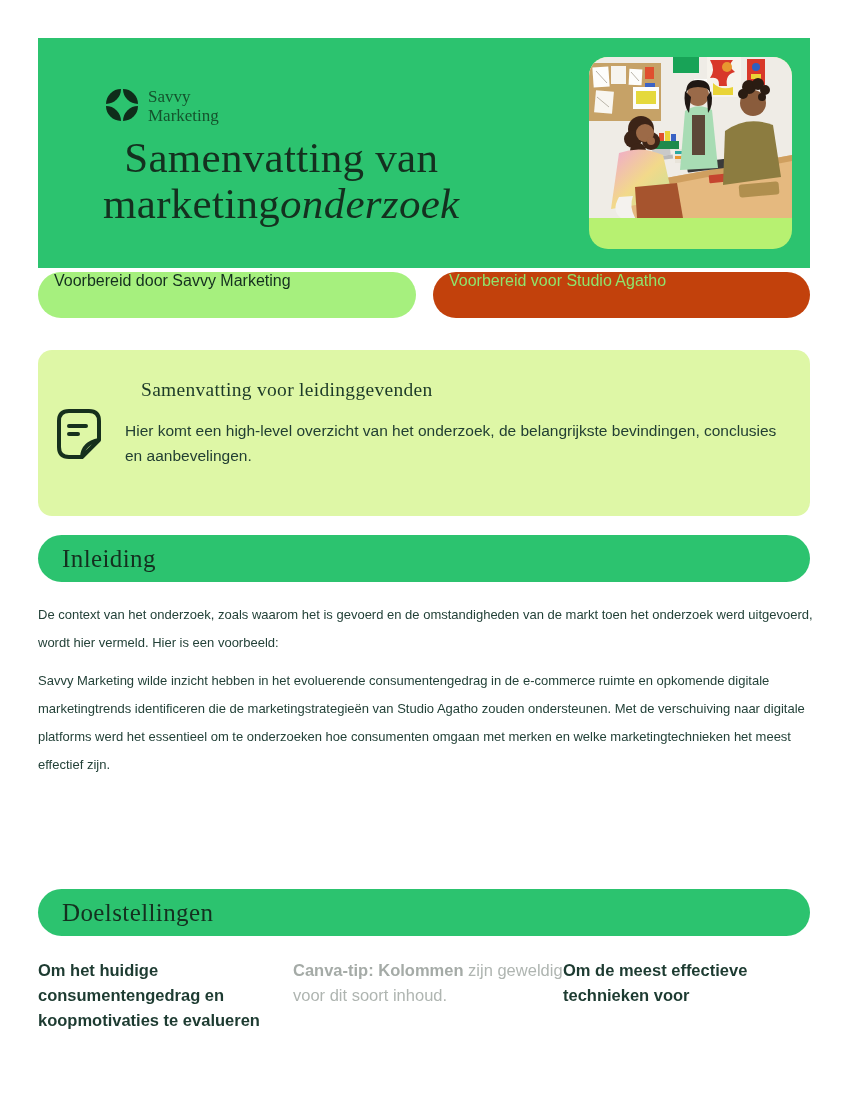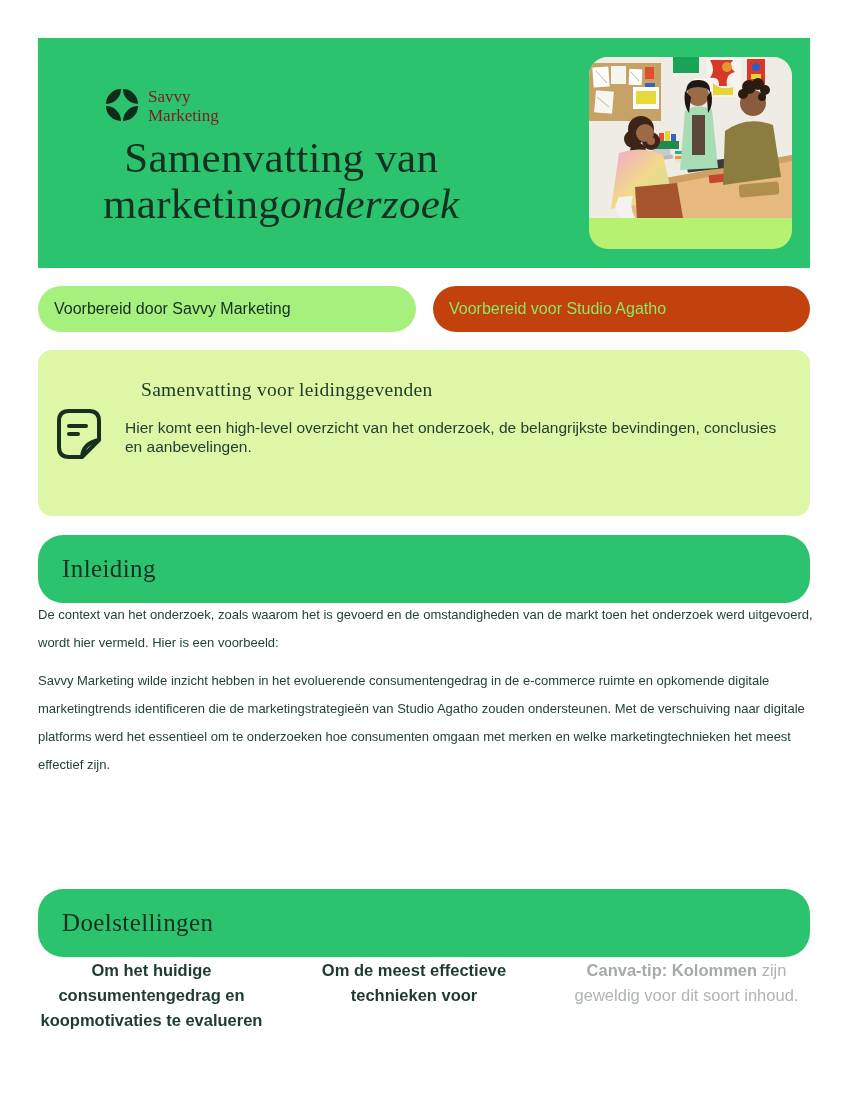--- a/index.html
+++ b/index.html
@@ -7,58 +7,58 @@
     position:relative;width:848px;height:1097px;background:#ffffff;
     font-family:"Liberation Sans",sans-serif;overflow:hidden;
   }
   
   .hero{position:absolute;left:38px;top:38px;width:772px;height:230px;background:#2cc36f;}
   .brand{position:absolute;left:68px;top:49px;display:flex;align-items:flex-start;gap:10px;}
   .brand-icon{display:grid;grid-template-columns:15px 15px;grid-template-rows:15px 15px;gap:2px;margin-top:2px;}
   .leaf{background:#0f2c1a;}
   .leaf-a{border-radius:100% 0 100% 0;}
   .leaf-b{border-radius:0 100% 0 100%;}
-  .brand-name{font-family:"Liberation Serif",serif;font-size:17px;line-height:19px;color:#7f1d1d;}
+  .brand-name{font-family:"Liberation Serif",serif;font-size:17px;line-height:19px;color:#14532d;}
   .hero-title{
     position:absolute;left:65px;top:97px;margin:0;
     font-family:"Liberation Serif",serif;font-weight:400;
     font-size:43px;line-height:46px;color:#14301f;letter-spacing:.3px;text-align:center;
   }
   .hero-title em{font-style:italic;}
   .photo-card{
     position:absolute;left:551px;top:19px;width:203px;height:192px;margin:0;
     border-radius:19px;background:#b7f171;overflow:hidden;
   }
   .photo-card svg{display:block;}
   
   .pill{
-    position:absolute;top:286px;height:46px;border-radius:23px;
-    display:flex;align-items:center;padding:0 16px;box-sizing:border-box;
+    position:absolute;top:272px;height:46px;border-radius:23px;
+    display:flex;padding:0 16px;box-sizing:border-box;
     font-size:16px;cursor:pointer;
   }
   .pill-light{left:38px;width:378px;background:#a6f07e;color:#14301f;}
   .pill-dark{left:433px;width:377px;background:#c2410c;color:#8fe46c;}
   
   .exec{
     position:absolute;left:38px;top:350px;width:772px;height:166px;
     background:#def7a6;border-radius:14px;
   }
   .exec-icon{position:absolute;left:17px;top:57px;}
   .exec-content{position:absolute;left:87px;top:12px;right:30px;}
   .exec-heading{
     margin:16px;font-family:"Liberation Serif",serif;font-weight:400;
     font-size:19.5px;line-height:24px;color:#1c3a28;letter-spacing:.3px;
   }
-  .exec-content p{margin:0;font-size:15.5px;line-height:19px;color:#223f33;}
+  .exec-content p{margin:0;font-size:15.5px;line-height:25px;color:#223f33;}
   .exec-p1{margin-top:14px !important;}
   .exec-p2{margin-top:9px !important;}
   .exec-content b{font-weight:700;color:#1c3a2c;}
   
   .section-bar{
-    position:absolute;left:38px;width:772px;height:68px;background:#2cc36f;
+    position:absolute;left:38px;width:772px;height:47px;background:#2cc36f;
     border-radius:25px;display:flex;align-items:center;padding:8px 24px;box-sizing:border-box;
   }
   .bar-inleiding{top:535px;}
   .bar-doelstellingen{top:850px;margin-top:39px;}
   .section-title{
     margin:0;font-family:"Liberation Serif",serif;font-weight:400;
     font-size:25px;color:#14301f;letter-spacing:.4px;
   }
   
   .body-text{
@@ -66,21 +66,21 @@
     font-size:13px;line-height:28px;color:#234138;
   }
   .para-1{top:601px;}
   .para-2{top:667px;}
   .para-doel{top:920px;}
   
   .cols{
     position:absolute;left:38px;top:958px;width:772px;
     display:grid;grid-template-columns:255px 270px 247px;
   }
-  .col{margin:0;font-size:16.5px;line-height:25px;padding-right:28px;text-align:center;}
+  .col{margin:0;font-size:16.5px;line-height:25px;padding-right:28px;}
   .col-bold{font-weight:700;color:#1d3b31;}
   .col-tip{color:#afb5b1;padding-right:0;}
   .col-tip b{font-weight:700;color:#a5aba7;}
 </style>
 </head>
 <body>
 
 <div class="page">
 
   <header class="hero">
@@ -227,17 +227,17 @@
   </div>
   <p class="body-text para-1">De context van het onderzoek, zoals waarom het is gevoerd en de omstandigheden van de markt toen het onderzoek werd uitgevoerd, wordt hier vermeld. Hier is een voorbeeld:</p>
   <p class="body-text para-2">Savvy Marketing wilde inzicht hebben in het evoluerende consumentengedrag in de e-commerce ruimte en opkomende digitale marketingtrends identificeren die de marketingstrategieën van Studio Agatho zouden ondersteunen. Met de verschuiving naar digitale platforms werd het essentieel om te onderzoeken hoe consumenten omgaan met merken en welke marketingtechnieken het meest effectief zijn.</p>
 
   <div class="section-bar bar-doelstellingen">
     <h2 class="section-title">Doelstellingen</h2>
   </div>
 
   <div class="cols">
     <p class="col col-bold">Om het huidige consumentengedrag en koopmotivaties te evalueren</p>
+    <p class="col col-tip"><b>Canva-tip: Kolommen</b><span> zijn geweldig voor dit soort inhoud.</span></p>
     <p class="col col-bold">Om de meest effectieve technieken voor</p>
-    <p class="col col-tip"><b>Canva-tip: Kolommen</b><span> zijn geweldig voor dit soort inhoud.</span></p>
   </div>
 
 </div>
 
 </body></html>

